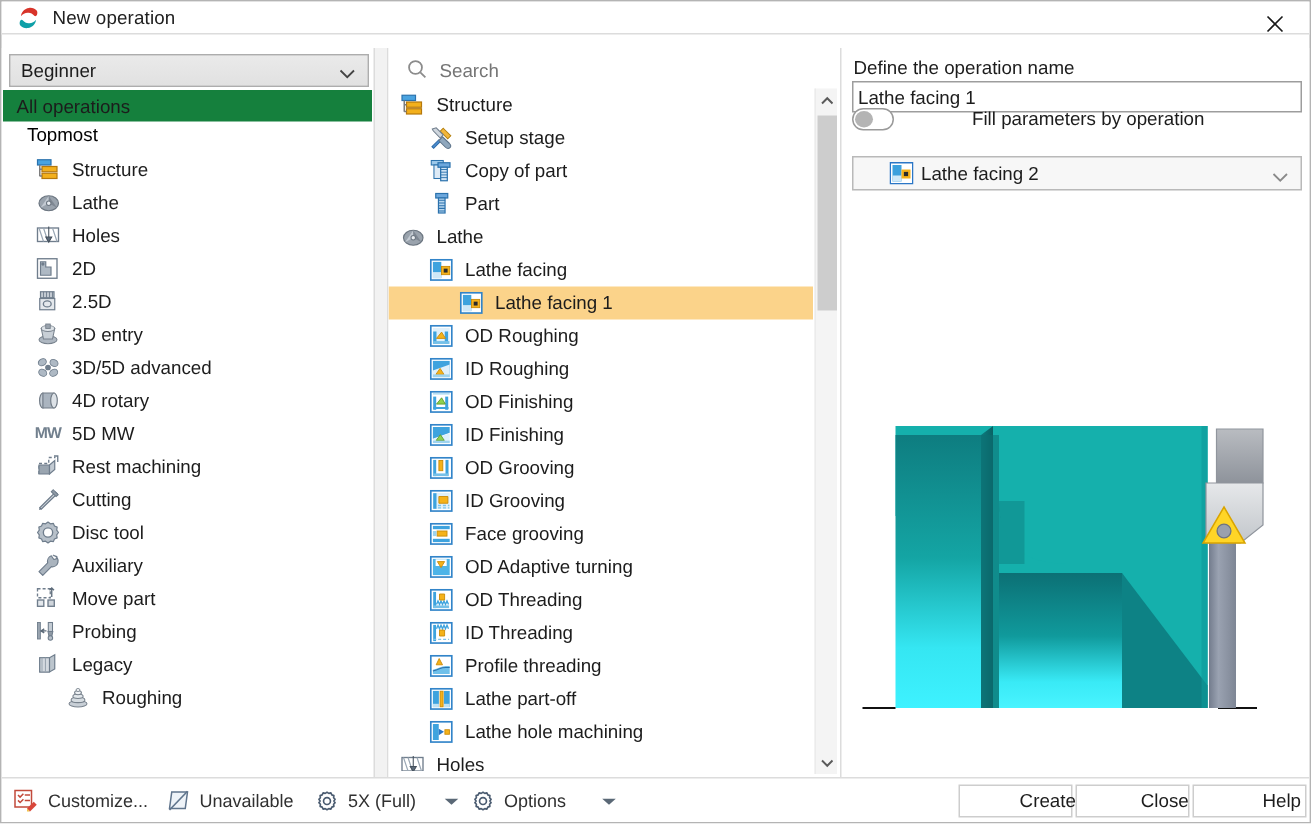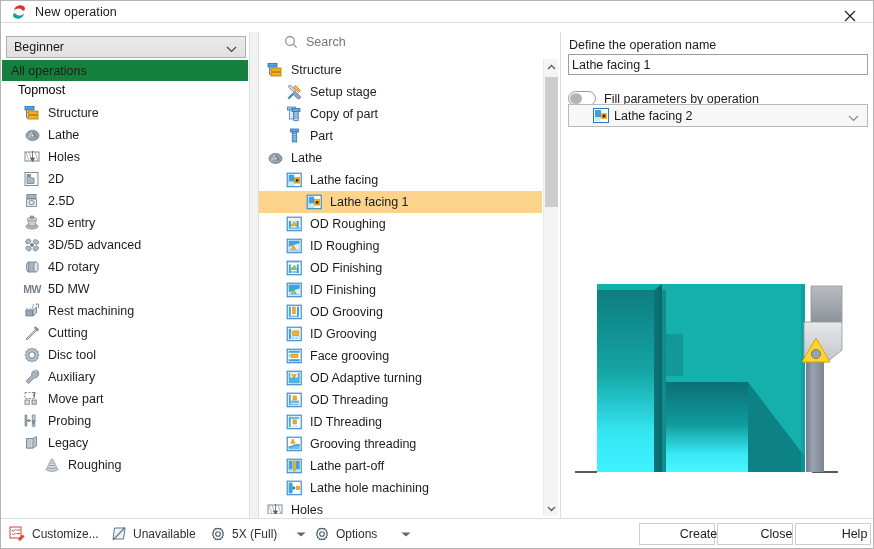--- a/index.html
+++ b/index.html
@@ -100,23 +100,23 @@
   }
 
   
   #mid-panel {
     position: absolute; left: 258px; top: 31px;
     width: 302px; height: 486px;
     background: #ffffff;
     border-right: 1px solid #dcdcdc;
   }
   #search-row {
-    position: absolute; left: 17px; top: 3px;
+    position: absolute; left: 4px; top: 3px;
     width: 300px; height: 23px;
-    display: flex; align-items: flex-start; padding-left: 8px;
+    display: flex; align-items: center; padding-left: 8px;
   }
   #search-row .si { width: 15px; height: 15px; margin-right: 7px; flex:none;}
   #search-input {
     border: none; outline: none; background: transparent;
     font-family: "Liberation Sans", sans-serif;
     font-size: 12.5px; color: #767676;
     width: 230px; padding: 0;
   }
   #tree {
     position: absolute; left: 0; top: 27px;
@@ -167,22 +167,22 @@
   #op-name-input {
     position: absolute; left: 6px; top: 22px;
     width: 300px; height: 21px;
     border: 1px solid #9d9d9d;
     background: #ffffff;
     font-family: "Liberation Sans", sans-serif;
     font-size: 12.5px; color: #1c1c1c;
     padding: 0 0 0 3px; outline: none;
   }
   #fill-toggle-row {
-    position: absolute; left: 6px; top: 54px;
-    height: 20px; display: flex; align-items: flex-end;
+    position: absolute; left: 6px; top: 40px;
+    height: 20px; display: flex; align-items: flex-start; gap: 44px;
   }
   .toggle {
     width: 28px; height: 15px; border-radius: 8px;
     background: #ffffff; border: 1px solid #9a9a9a;
     position: relative; margin-right: 8px; flex: none;
   }
   .toggle .knob {
     position: absolute; left: 1px; top: 1px;
     width: 12px; height: 11px; border-radius: 50%;
     background: #b4b4b4;
@@ -676,21 +676,21 @@
         </div>
         <div class="trow d1">
           <span class="tico">
             <svg width="17" height="16" viewBox="0 0 17 16">
               <rect x="1.2" y="1.2" width="14" height="13.5" fill="#ffffff" stroke="#3284c9" stroke-width="1.1"></rect>
               <path d="M2.6 13.4 L2.6 10.5 Q5 10 7 9 Q9 8 11.2 8 L13.8 8 L13.8 13.4 Z" fill="#6fc0ea"></path>
               <path d="M2.6 11.4 Q5 10.8 7 9.9 Q9 9 11.2 9 L13.8 9" fill="none" stroke="#2b72ad" stroke-width="0.7"></path>
               <path d="M6.8 3 L9 7.2 L4.8 7.2 Z" fill="#f5b21a" stroke="#c98a08" stroke-width="0.6"></path>
             </svg>
           </span>
-          <span class="tlbl">Grooving threading</span>
+          <span class="tlbl">Profile threading</span>
         </div>
         <div class="trow d1">
           <span class="tico">
             <svg width="17" height="16" viewBox="0 0 17 16">
               <rect x="1.2" y="1.2" width="14" height="13.5" fill="#ffffff" stroke="#3284c9" stroke-width="1.1"></rect>
               <rect x="2.6" y="2.6" width="4" height="10.8" fill="#3ea3de"></rect>
               <rect x="10" y="2.6" width="3.8" height="10.8" fill="#3ea3de"></rect>
               <rect x="7.4" y="2.8" width="2" height="10.4" fill="#f5b21a" stroke="#c98a08" stroke-width="0.6"></rect>
               <rect x="2.6" y="11.2" width="4" height="2.2" fill="#bfe2f5"></rect>
               <rect x="10" y="11.2" width="3.8" height="2.2" fill="#bfe2f5"></rect>

